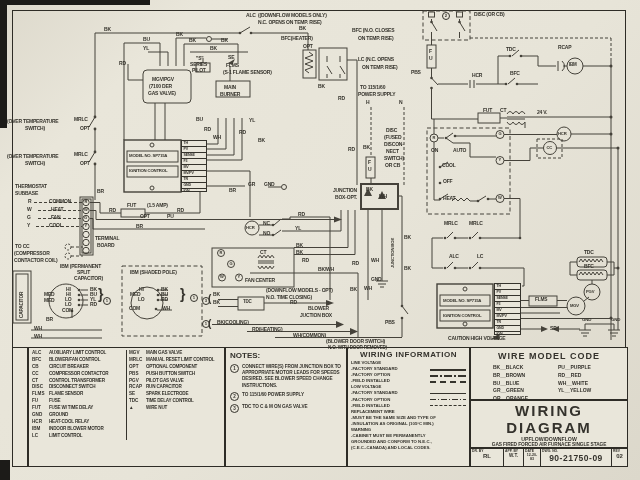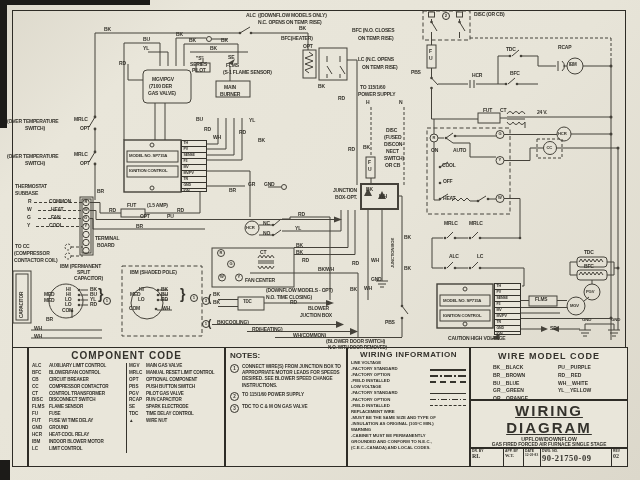--- a/index.html
+++ b/index.html
@@ -35,28 +35,28 @@
   .ls::after{content:"";position:absolute;left:0;right:0;top:1px;}
   .t-solid::after{border-top:2px solid #35332c;}
   .t-dashdot::after{height:2px;background:repeating-linear-gradient(90deg,#35332c 0 8px,transparent 8px 10px,#35332c 10px 12px,transparent 12px 14px);}
   .t-dash::after{border-top:2px dashed #35332c;}
   .n-solid::after{border-top:1px solid #35332c;}
   .n-dashdot::after{height:1px;background:repeating-linear-gradient(90deg,#35332c 0 6px,transparent 6px 8px,#35332c 8px 9px,transparent 9px 11px);}
   .n-dash::after{border-top:1px dashed #35332c;}
   .wcc-title{text-align:center;font-size:9px;font-weight:bold;letter-spacing:1px;padding-top:3px;}
   .wcc-cols{display:flex;padding:3px 4px 0 22px;}
   .wcc-col{flex:1;font-size:5px;font-weight:bold;line-height:1.55;}
-  .tb-title{text-align:center;font-size:15px;font-weight:bold;letter-spacing:2px;padding-top:1px;text-decoration:underline;}
+  .tb-title{text-align:center;font-size:15px;font-weight:bold;letter-spacing:2px;padding-top:1px;}
   .tb-sub{text-align:center;font-size:5.2px;font-weight:bold;}
   .tb-desc{text-align:center;font-size:4.8px;font-weight:bold;line-height:1.3;letter-spacing:-0.1px;}
   #panel-tb-row{display:flex;}
   .tbr-cell{border-right:1px solid #2e2c26;padding:1px 1px;box-sizing:border-box;}
   .tbr-cell:last-child{border-right:none;}
   .tbr-l{font-size:3.4px;font-weight:bold;line-height:1;}
-  .tbr-v{font-weight:bold;text-align:left;font-family:Liberation Serif, serif;}
+  .tbr-v{font-weight:bold;text-align:center;}
   #strip-left{padding:0;}
   .edge{position:absolute;background:#1c1b18;z-index:7;}
 </style>
 </head>
 <body>
 
 <div id="stage">
   <div class="frame"></div>
 
   <div class="edge" style="left:0;top:0;width:7px;height:128px;"></div>
@@ -497,21 +497,20 @@
 
   <div class="panel" id="strip-left" style="left:12px;top:347px;width:16px;height:120px;">
     
     
     
     
     
   </div>
 
   <div class="panel" id="panel-cc" style="left:28px;top:347px;width:197px;height:120px;">
-    <div class="pc-title">COMPONENT CODE</div>
     <div class="pc-cols">
       <div class="pc-col" id="cc1" style="width:92px;">
           <div class="row">
             <span class="code">ALC</span>
             <span class="desc">AUXILIARY LIMIT CONTROL</span>
           </div>
           <div class="row">
             <span class="code">BFC</span>
             <span class="desc">BLOWER/FAN CONTROL</span>
           </div>

